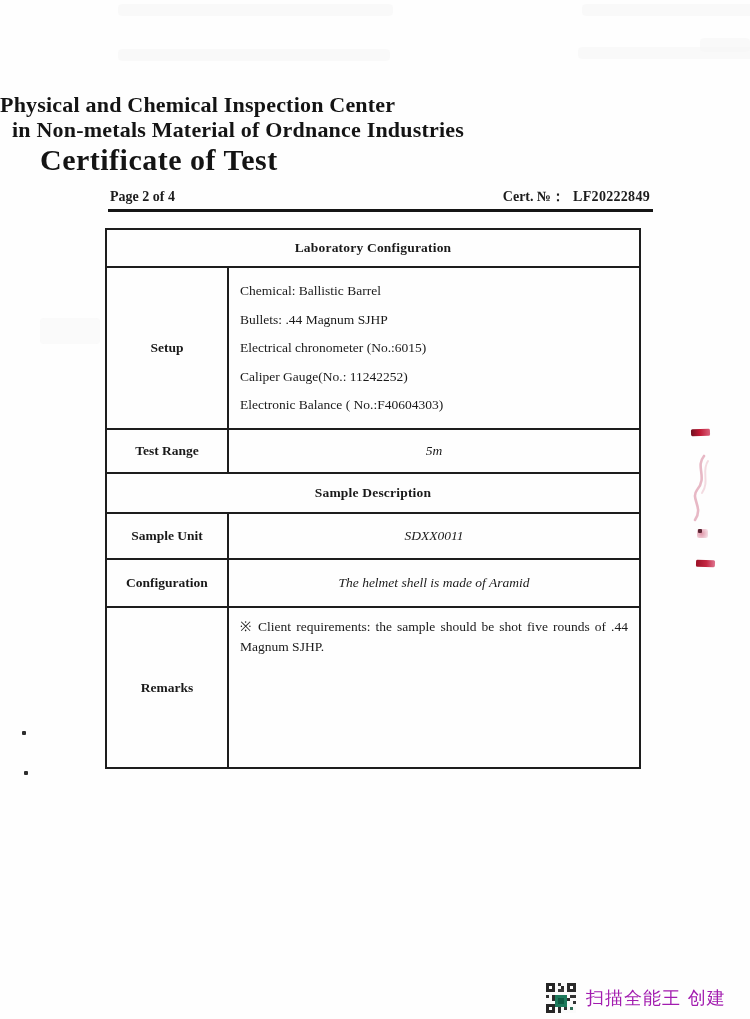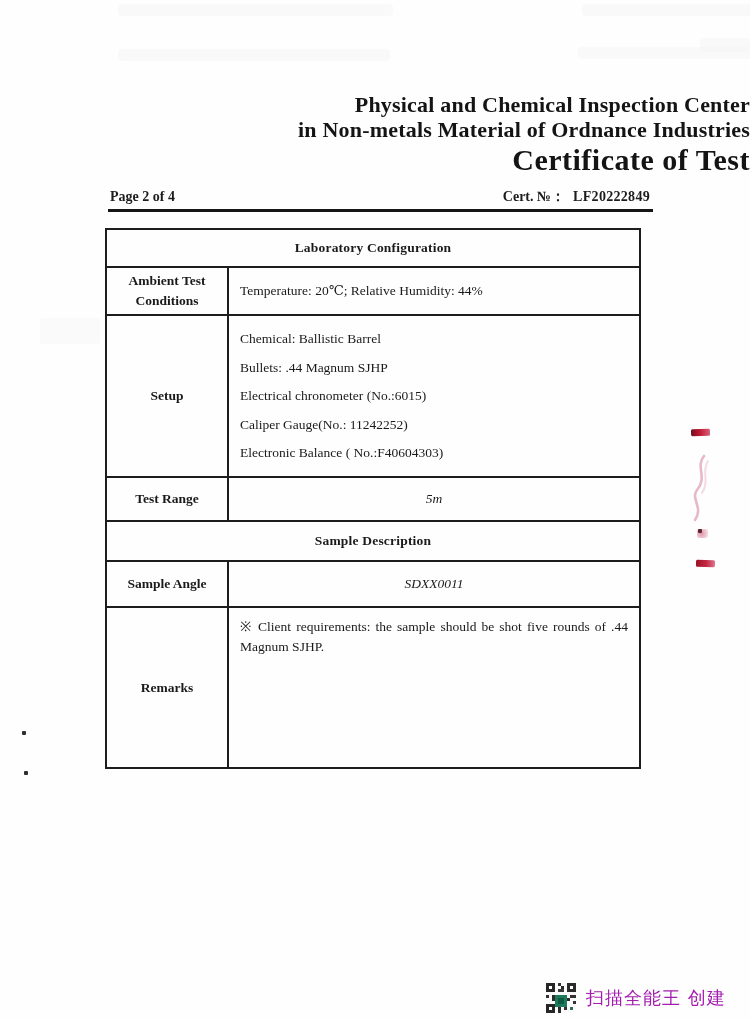--- a/index.html
+++ b/index.html
@@ -8,21 +8,21 @@
     width: 750px; height: 1019px;
     background: #fefefe;
     font-family: "Liberation Serif", "DejaVu Serif", serif;
     color: #1c1c1c;
     position: relative;
     overflow: hidden;
   }
   .scan-band { position: absolute; background: #f6f6f6; opacity: .7; border-radius: 4px; }
 
   
-  .title-line { position: absolute; left: 0; width: 100%; text-align: right; font-weight: bold; color: #141414; }
+  .title-line { position: absolute; left: 0; width: 100%; text-align: left; font-weight: bold; color: #141414; }
   #title1 { top: 92px;  font-size: 22px; letter-spacing: .2px; }
   #title2 { top: 117px; font-size: 22px; letter-spacing: .2px; padding-left: 12px; }
   #title3 { top: 143px; font-size: 30px; letter-spacing: .5px; padding-left: 40px; }
 
   .meta-row { position: absolute; left: 110px; top: 188px; width: 540px; display: flex; justify-content: space-between; align-items: baseline; }
   .meta-left { font-size: 14px; font-weight: bold; }
   .meta-right { font-size: 14px; font-weight: bold; }
   .meta-right .num { margin-left: 8px; letter-spacing: .3px; }
   .head-rule { position: absolute; left: 108px; top: 209px; width: 545px; height: 3px; background: #151515; }
 
@@ -79,44 +79,44 @@
 
 <table class="cert">
   <colgroup>
       <col style="width:122px">
       <col>
     </colgroup>
   <tbody>
       <tr style="height:38px">
     <td colspan="2" class="sec-head">Laboratory Configuration</td>
   </tr>
-  <tr style="height:48px">
-    <td class="lbl">Ambient Test Conditions</td>
-    <td class="val">Temperature: 20℃; Relative Humidity: 44%</td>
-  </tr>
   <tr style="height:162px">
     <td class="lbl">Setup</td>
     <td class="val">
       <div class="setup-line">Chemical: Ballistic Barrel</div>
       <div class="setup-line">Bullets: .44 Magnum SJHP</div>
       <div class="setup-line">Electrical chronometer (No.:6015)</div>
       <div class="setup-line">Caliper Gauge(No.: 11242252)</div>
       <div class="setup-line">Electronic Balance ( No.:F40604303)</div>
     </td>
   </tr>
   <tr style="height:44px">
     <td class="lbl">Test Range</td>
     <td class="val center">5m</td>
   </tr>
   <tr style="height:40px">
     <td colspan="2" class="sec-head">Sample Description</td>
   </tr>
   <tr style="height:46px">
-    <td class="lbl">Sample Angle</td>
+    <td class="lbl">Sample Unit</td>
     <td class="val center">SDXX0011</td>
+  </tr>
+  <tr style="height:48px">
+    <td class="lbl">Configuration</td>
+    <td class="val center">The helmet shell is made of Aramid</td>
   </tr>
   <tr style="height:161px">
     <td class="lbl">Remarks</td>
     <td class="val justify top">※ Client requirements: the sample should be shot five rounds of .44 Magnum SJHP.</td>
   </tr>
 </tbody>
   </table>
 
 <div class="dot" style="left:22px; top:731px;"></div>
 <div class="dot" style="left:24px; top:771px;"></div>

